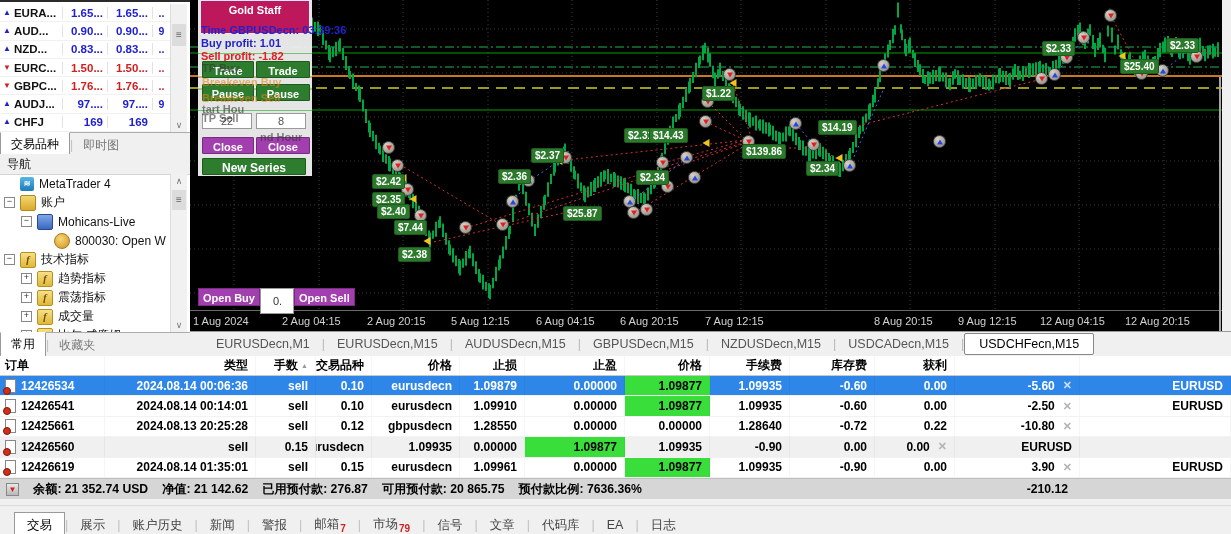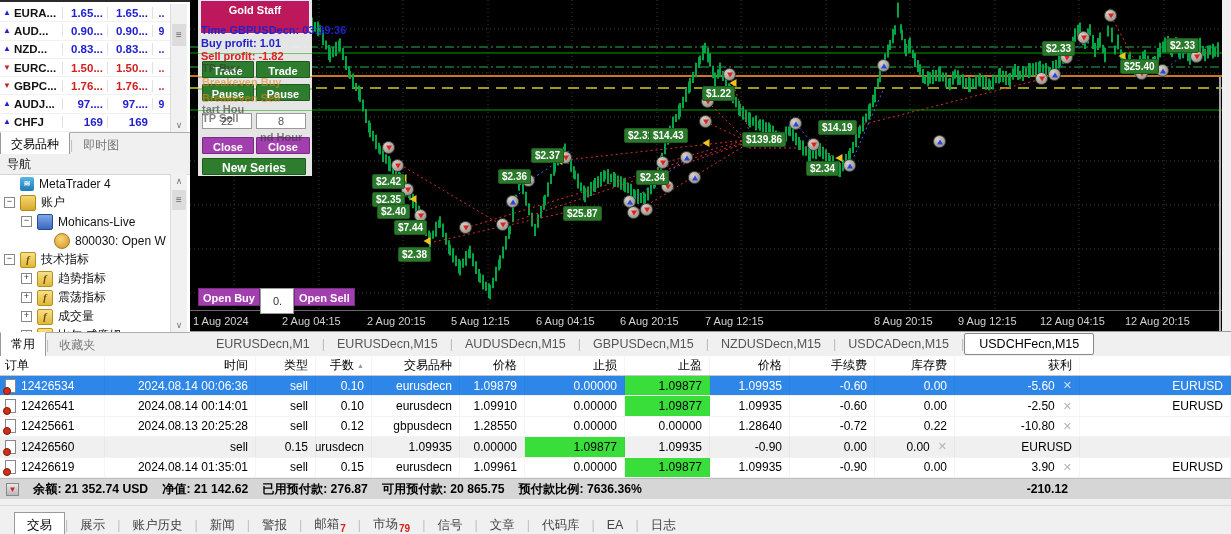--- a/index.html
+++ b/index.html
@@ -83,21 +83,21 @@
   .oinput{width:34px;height:18px;background:#fff;border:1px solid #999;color:#333;font-size:11px;
           text-align:center;box-sizing:border-box;padding:12px;font-family:"Liberation Sans",sans-serif;}
   
   .chart-tabs{position:absolute;left:190px;top:331px;width:1041px;height:25px;background:#f0f0f0;
               border-top:1px solid #9a9a9a;display:flex;align-items:center;padding-left:14px;
               box-sizing:border-box;font-size:12.5px;color:#555;}
   .ctab{padding:2px 12px;white-space:nowrap;}
   .ctab.active{background:#fff;border:1px solid #888;border-radius:2px;color:#000;padding:3px 14px;}
   .csep{color:#b8b8b8;}
   
-  .orders{position:absolute;left:0;top:356px;width:1231px;background:#fff;}
+  .orders{position:absolute;left:0;top:356px;width:1231px;background:#fff;font-weight:bold;}
   .orow{display:grid;grid-template-columns:105px 151px 60px 56px 88px 65px 100px 85px 80px 85px 80px 125px 1fr;
         height:20.4px;align-items:stretch;font-size:12px;border-bottom:1px solid #f2f2f2;box-sizing:border-box;}
   .orow.head{height:20px;border-bottom:1px solid #c8c8c8;color:#000;}
   .cell{padding:0 7px;text-align:right;white-space:nowrap;overflow:hidden;display:flex;
         align-items:center;justify-content:flex-end;border-right:1px solid rgba(0,0,0,0.04);}
   .cell.first{justify-content:flex-start;gap:5px;padding-left:5px;}
   .sel{background:#2e86e8;color:#fff;}
   .shade{background:#f0f0f0;}
   .tpg{background:#3ade3a !important;color:#000 !important;}
   .x{color:#b4b4b4;font-size:11px;margin-left:8px;}
@@ -823,21 +823,21 @@
         <div class="tag" style="left: 187px; top: 204px;">$2.40</div>
         <div class="tag" style="left: 204px; top: 220px;">$7.44</div>
         <div class="tag" style="left: 208px; top: 247px;">$2.38</div>
         <div class="tag" style="left: 308px; top: 169px;">$2.36</div>
         <div class="tag" style="left: 341px; top: 148px;">$2.37</div>
         <div class="tag" style="left: 373px; top: 206px;">$25.87</div>
         <div class="tag" style="left: 434px; top: 128px;">$2.31</div>
         <div class="tag" style="left: 459px; top: 128px;">$14.43</div>
         <div class="tag" style="left: 446px; top: 170px;">$2.34</div>
         <div class="tag" style="left: 512px; top: 86px;">$1.22</div>
-        <div class="tag" style="left: 552px; top: 132px;">$139.86</div>
+        <div class="tag" style="left: 552px; top: 144px;">$139.86</div>
         <div class="tag" style="left: 628px; top: 120px;">$14.19</div>
         <div class="tag" style="left: 616px; top: 161px;">$2.34</div>
         <div class="tag" style="left: 852px; top: 41px;">$2.33</div>
         <div class="tag" style="left: 898px; top: 59px; margin-left: 32px;">$25.40</div>
         <div class="tag" style="left: 976px; top: 38px;">$2.33</div>
       </div>
 
     
     <div class="gold">
       <div class="pline" style="top:53px;height:1px;background:#00a000;"></div>
@@ -901,21 +901,20 @@
       <div class="ctab">NZDUSDecn,M15</div>
       <span class="csep">|</span>
       <div class="ctab">USDCADecn,M15</div>
       <span class="csep">|</span>
       <div class="ctab active">USDCHFecn,M15</div>
     </div>
 
   <div class="orders">
       <div class="orow head">
         <div class="cell first">订单</div>
-        <div class="cell">时间</div>
         <div class="cell">类型</div>
         <div class="cell">手数<span class="sorticon">▲</span></div>
         <div class="cell">交易品种</div>
         <div class="cell">价格</div>
         <div class="cell">止损</div>
         <div class="cell">止盈</div>
         <div class="cell">价格</div>
         <div class="cell">手续费</div>
         <div class="cell">库存费</div>
         <div class="cell">获利</div>

